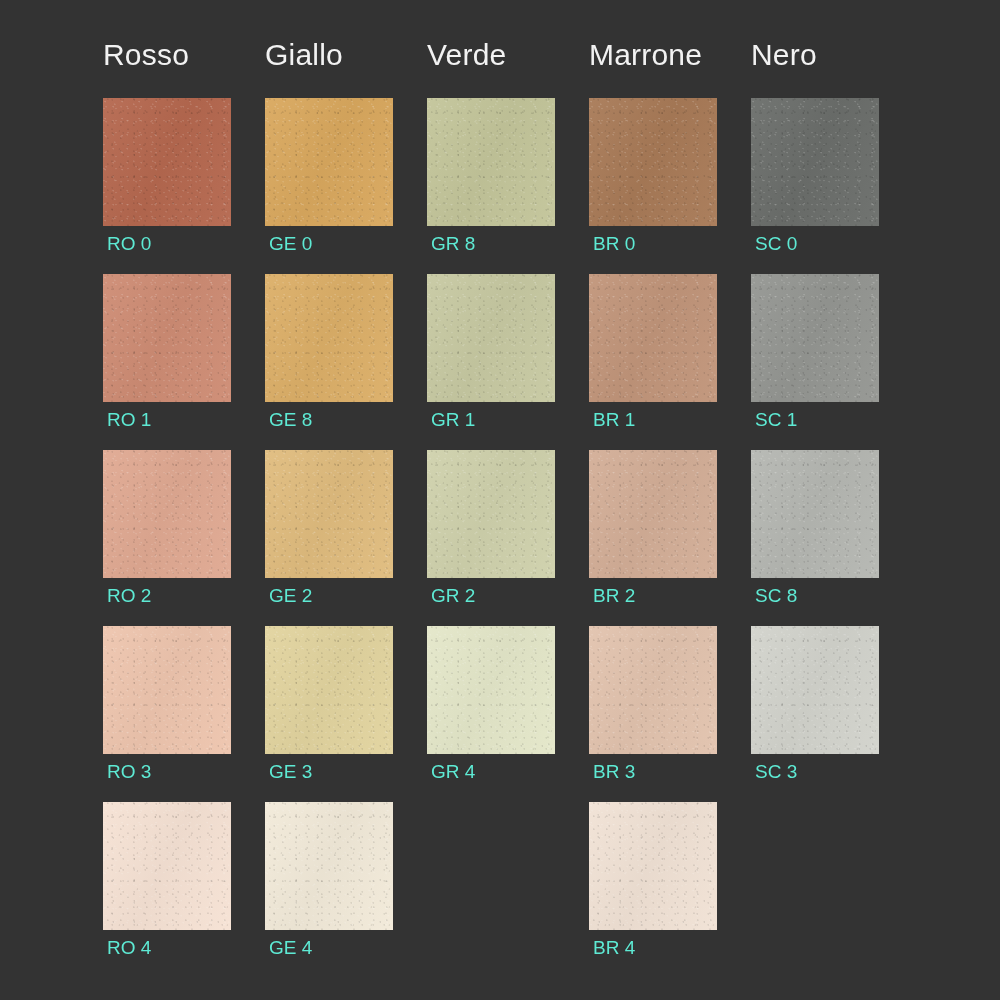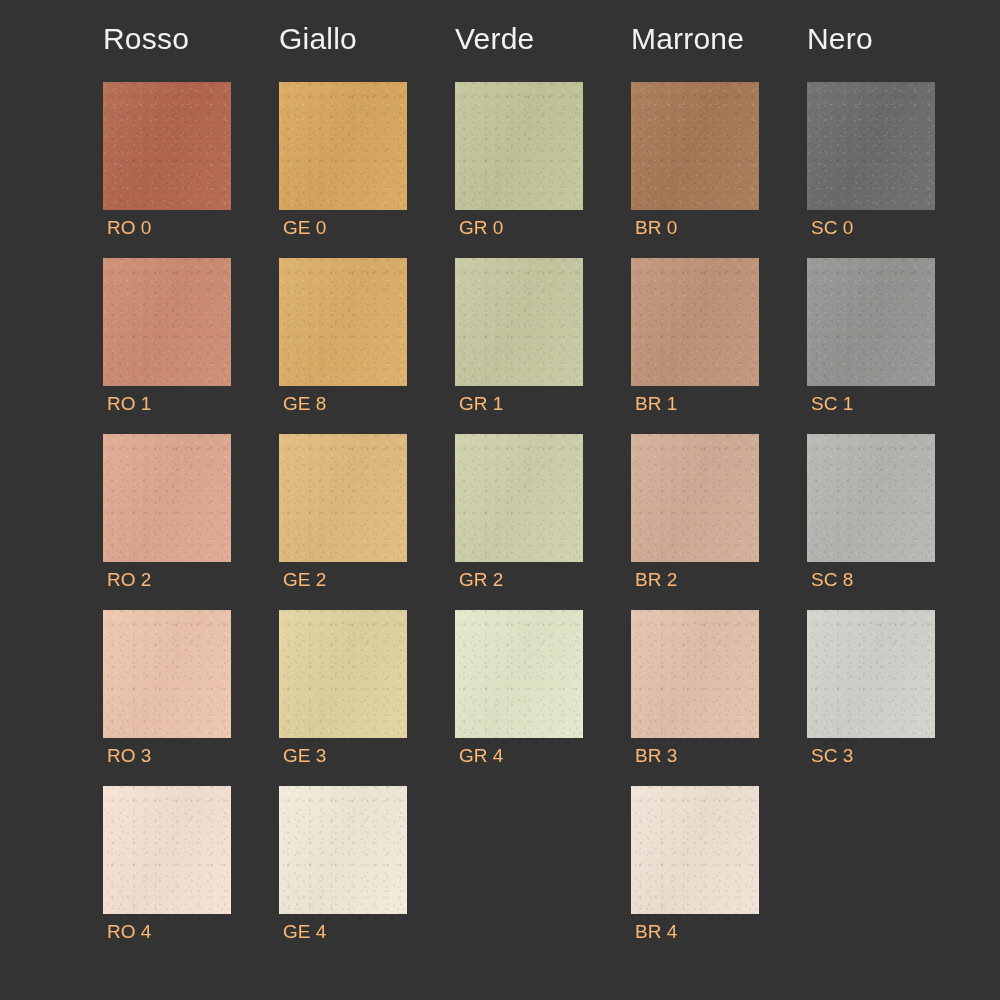--- a/index.html
+++ b/index.html
@@ -20,22 +20,22 @@
     width: 1000px;
     height: 1000px;
     background: #333333;
     box-sizing: border-box;
   }
 
   .columns {
     display: flex;
     flex-direction: row;
     padding-left: 103px;
-    padding-top: 22px;
-    gap: 48px;
+    padding-top: 38px;
+    gap: 34px;
   }
 
   .column {
     display: flex;
     flex-direction: column;
     width: 128px;
   }
 
   .column-header {
     color: #f2f2f2;
@@ -85,21 +85,21 @@
   .swatch-chip::after {
     content: "";
     position: absolute;
     inset: 0;
     background-image:
       linear-gradient(115deg, rgba(255,255,255,0.05) 0%, rgba(0,0,0,0.035) 48%, rgba(255,255,255,0.04) 100%);
     pointer-events: none;
   }
 
   .swatch-label {
-    color: #fdba74;
+    color: #5eead4;
     font-size: 19px;
     font-weight: 400;
     line-height: 22px;
     padding-top: 7px;
     padding-left: 4px;
     white-space: nowrap;
   }
 </style>
 </head>
 <body>
@@ -149,21 +149,21 @@
         </div>
         <div class="swatch-cell">
           <div class="swatch-chip" style="background-color: rgb(242, 234, 217);"></div>
           <div class="swatch-label">GE 4</div>
         </div>
       </div>
       <div class="column">
         <div class="column-header">Verde</div>
         <div class="swatch-cell">
           <div class="swatch-chip" style="background-color: rgb(195, 197, 154);"></div>
-          <div class="swatch-label">GR 0</div>
+          <div class="swatch-label">GR 8</div>
         </div>
         <div class="swatch-cell">
           <div class="swatch-chip" style="background-color: rgb(199, 201, 162);"></div>
           <div class="swatch-label">GR 1</div>
         </div>
         <div class="swatch-cell">
           <div class="swatch-chip" style="background-color: rgb(207, 209, 172);"></div>
           <div class="swatch-label">GR 2</div>
         </div>
         <div class="swatch-cell">

